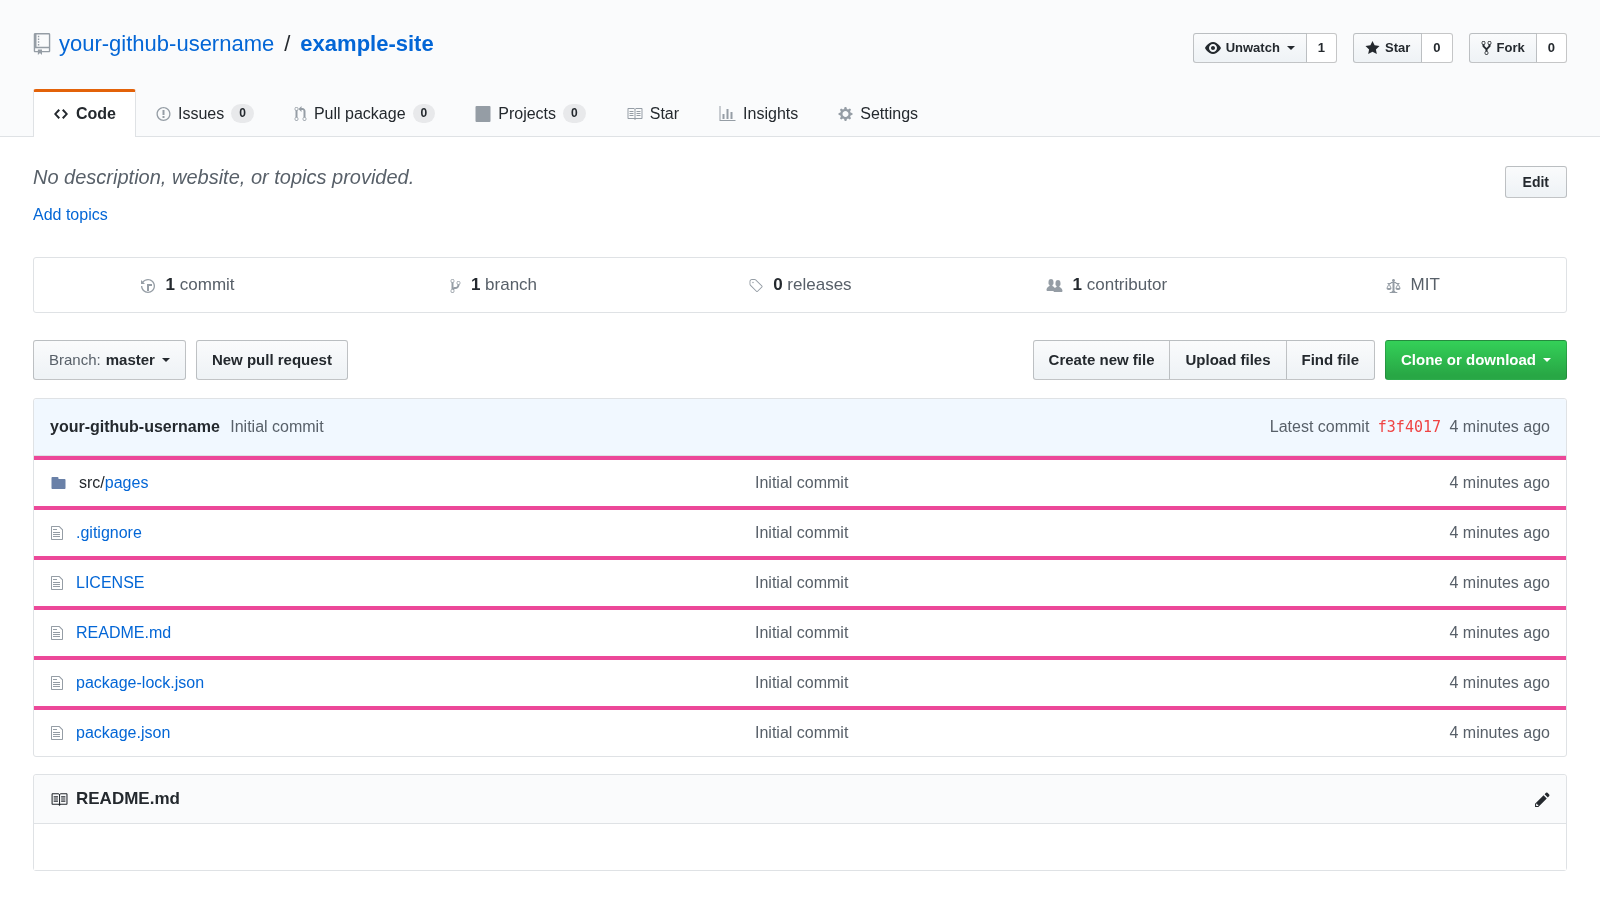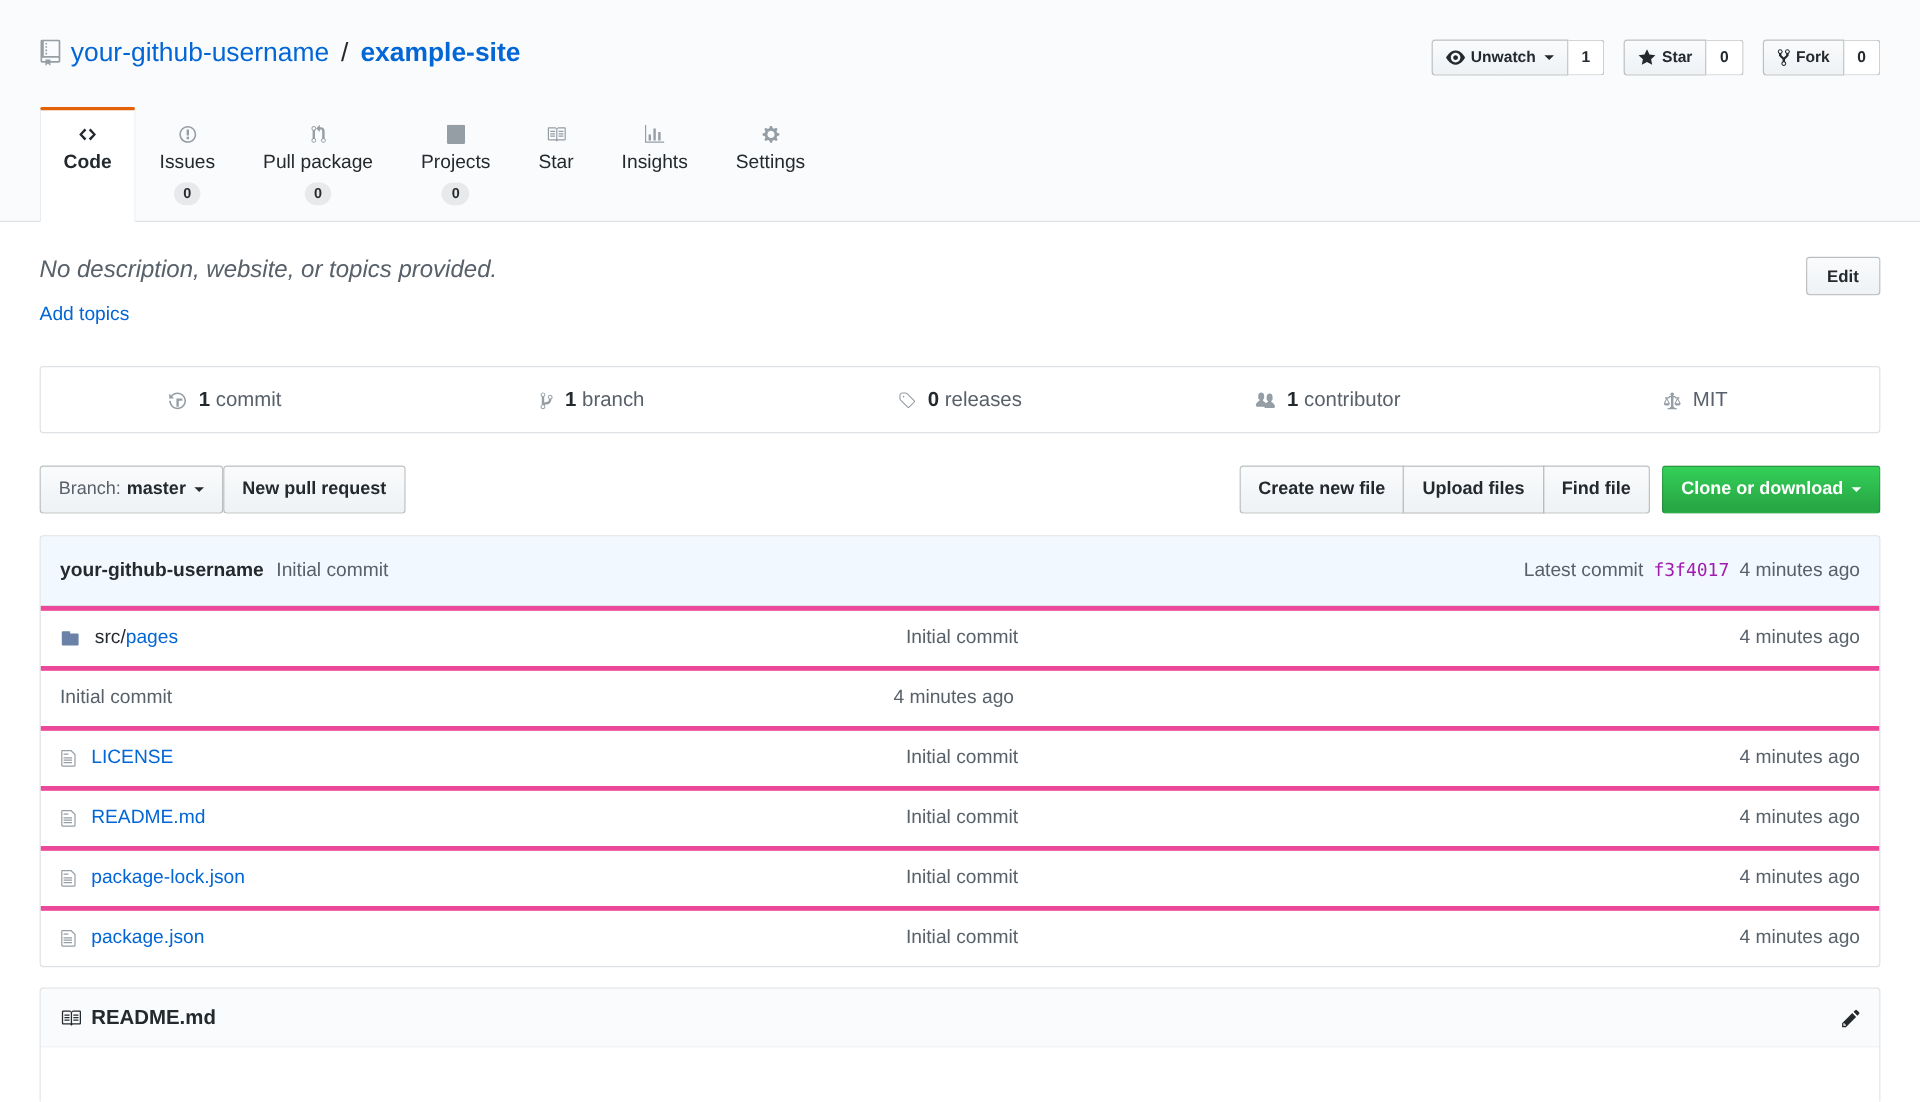--- a/index.html
+++ b/index.html
@@ -31,21 +31,21 @@
          border-radius: 0 3px 3px 0; padding: 5px 11px; font-size: 13px; font-weight: 700;
          line-height: 18px; color: #24292e; }
   .action-group .btn-sm { border-radius: 3px 0 0 3px; }
   .caret { display: inline-block; width: 0; height: 0; border: 4px solid transparent;
            border-top-color: currentColor; margin-top: 4px; margin-left: 2px; }
 
   
   .reponav { margin-top: 26px; display: flex; }
   .reponav-item { display: inline-flex; align-items: center; gap: 7px; padding: 14px 19px;
       font-size: 16px; color: #24292e; border: 1px solid transparent; border-bottom: 0;
-      margin-bottom: -1px; cursor: pointer; flex-direction: column; }
+      margin-bottom: -1px; cursor: pointer; }
   .reponav-item svg { fill: #959da5; }
   .reponav-item.selected { background: #fff; border-color: #e36209 #dfe2e5 transparent;
       border-top-width: 3px; border-radius: 3px 3px 0 0; font-weight: 700; padding-top: 12px; }
   .reponav-item.selected svg { fill: #24292e; }
   .counter { background: rgba(27,31,35,.08); border-radius: 20px; padding: 2px 8px;
       font-size: 12px; font-weight: 700; color: #24292e; line-height: 15px; }
 
   
   .repo-desc-row { display: flex; justify-content: space-between; align-items: flex-start; margin-top: 29px; }
   .repo-desc { font-size: 20px; font-style: italic; color: #586069; }
@@ -55,39 +55,39 @@
   
   .numbers-summary { display: flex; border: 1px solid #dfe2e5; border-radius: 3px; margin-top: 33px; }
   .num-item { flex: 1; text-align: center; padding: 17px 0; font-size: 17px; color: #586069; cursor: pointer; }
   .num-item svg { fill: #959da5; margin-right: 5px; }
   .num-item .num { font-weight: 700; color: #24292e; }
 
   
   .file-navigation { display: flex; justify-content: space-between; margin-top: 27px; }
   .file-nav-left, .file-nav-right { display: flex; align-items: center; }
   .btn-md { font-size: 15px; padding: 9px 15px; line-height: 20px; }
-  .branch-btn { }
+  .branch-btn { margin-right: 10px; }
   .branch-btn .branch-prefix { font-weight: 400; color: #586069; }
   .branch-btn .branch-name { font-weight: 700; }
   .btn-group { display: flex; margin-right: 10px; }
   .btn-group .btn-md { border-radius: 0; margin-left: -1px; }
   .btn-group .btn-md:first-child { border-radius: 3px 0 0 3px; margin-left: 0; }
   .btn-group .btn-md:last-child { border-radius: 0 3px 3px 0; }
   .btn-green { background: linear-gradient(-180deg, #34d058, #28a745 90%);
       border-color: rgba(27,31,35,.2); color: #fff; }
 
   
   .files-box { border: 1px solid #dfe2e5; border-radius: 3px; margin-top: 18px; }
   .commit-tease { display: flex; justify-content: space-between; align-items: center;
       background: #f1f8ff; border-bottom: 1px solid #dfe2e5; border-radius: 3px 3px 0 0;
       padding: 19px 16px; font-size: 16px; color: #586069; }
   .commit-author { font-weight: 700; color: #24292e; margin-right: 6px; }
   .commit-msg { color: #586069; }
   .commit-meta { color: #586069; }
-  .commit-sha { font-family: "DejaVu Sans Mono", "Liberation Mono", monospace; font-size: 15px; color: #a21caf; margin: 0 4px; }
+  .commit-sha { font-family: "DejaVu Sans Mono", "Liberation Mono", monospace; font-size: 15px; color: #ef4444; margin: 0 4px; }
   .file-row { display: flex; align-items: center; padding: 14px 16px; border-top: 4px solid #ec4899;
       font-size: 16px; }
   .file-row:first-of-type { border-top: 0; }
   .cell-name { width: 47%; display: flex; align-items: center; gap: 12px; }
   .cell-name a { color: #0366d6; }
   .cell-name .path-prefix { color: #24292e; }
   .file-icon { fill: #959da5; flex: none; }
   .dir-icon { fill: #6a81a8; flex: none; }
   .cell-msg { width: 33%; color: #586069; }
   .cell-msg a { color: #586069; }
@@ -284,20 +284,26 @@
         <svg class="dir-icon" width="17" height="16" viewBox="0 0 14 16">
             <path d="M13 4H7V3c0-.66-.31-1-1-1H1c-.55 0-1 .45-1 1v10c0 .55.45 1 1 1h12c.55 0 1-.45 1-1V5c0-.55-.45-1-1-1z"></path>
           </svg>
         <span><span class="path-prefix">src/</span><a href="#">pages</a></span>
       </div>
       <div class="cell-msg"><a href="#">Initial commit</a></div>
       <div class="cell-time">4 minutes ago</div>
     </div>
 
     <div class="file-row">
+      <div class="cell-name">
+        <svg class="file-icon" width="14" height="16" viewBox="0 0 12 16">
+            <path d="M6 5H2V4h4v1zM2 8h7V7H2v1zm0 2h7V9H2v1zm0 2h7v-1H2v1zm10-7.5V14c0 .55-.45 1-1 1H1c-.55 0-1-.45-1-1V2c0-.55.45-1 1-1h7.5L12 4.5zM11 5L8 2H1v12h10V5z"></path>
+          </svg>
+        <span><span class="path-prefix"></span><a href="#">.gitignore</a></span>
+      </div>
       <div class="cell-msg"><a href="#">Initial commit</a></div>
       <div class="cell-time">4 minutes ago</div>
     </div>
 
     <div class="file-row">
       <div class="cell-name">
         <svg class="file-icon" width="14" height="16" viewBox="0 0 12 16">
             <path d="M6 5H2V4h4v1zM2 8h7V7H2v1zm0 2h7V9H2v1zm0 2h7v-1H2v1zm10-7.5V14c0 .55-.45 1-1 1H1c-.55 0-1-.45-1-1V2c0-.55.45-1 1-1h7.5L12 4.5zM11 5L8 2H1v12h10V5z"></path>
           </svg>
         <span><span class="path-prefix"></span><a href="#">LICENSE</a></span>

